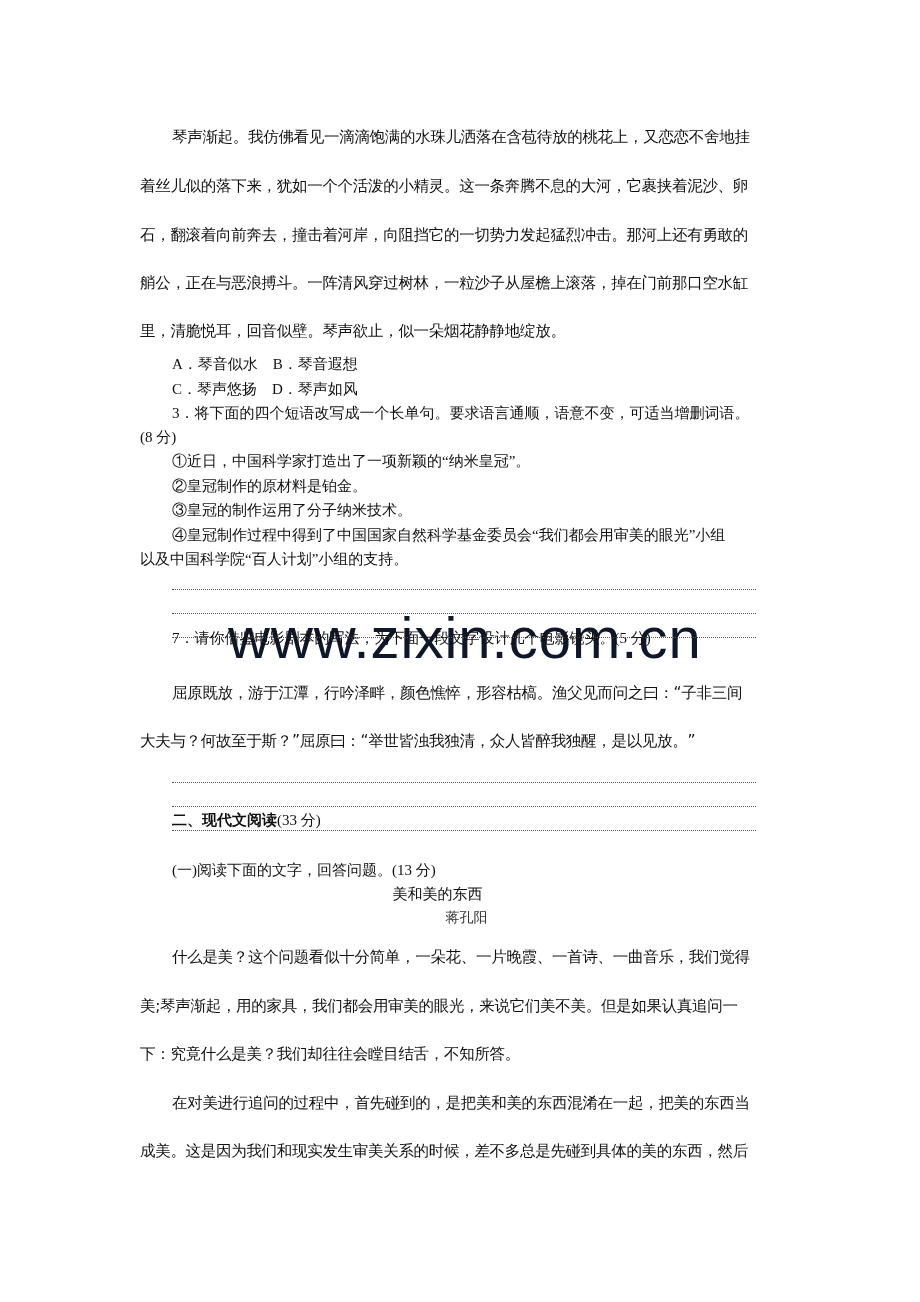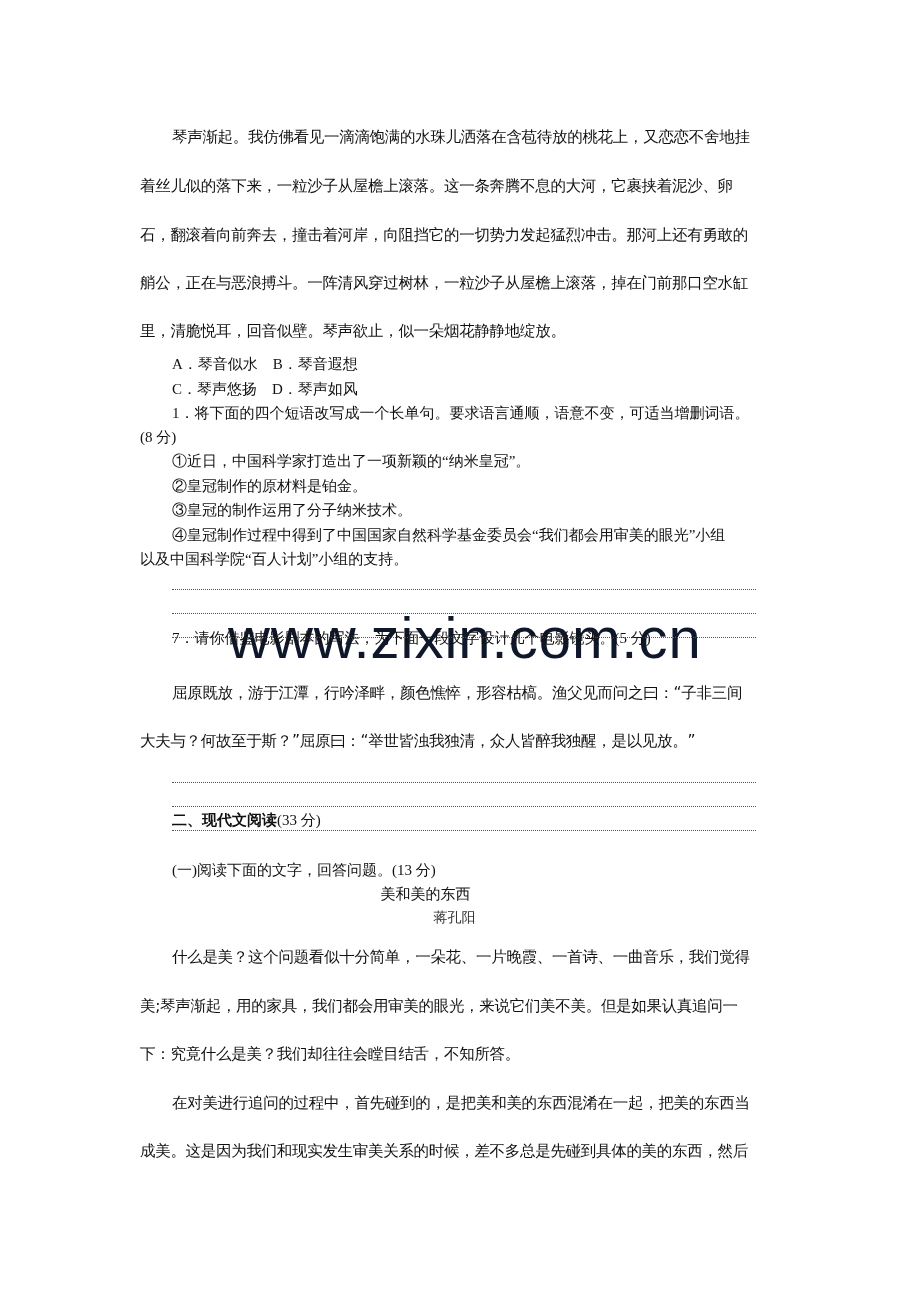--- a/index.html
+++ b/index.html
@@ -49,44 +49,44 @@
       font-size: 58px;
       color: #0f172a;
       letter-spacing: 1px;
       white-space: nowrap;
       z-index: 0;
     }
     .content { position: relative; z-index: 1; }
     .bold { font-weight: bold; }
     .center-title {
       position: absolute;
-      left: 0; width: 851px;
+      left: 12px; width: 851px;
       text-align: center;
       white-space: nowrap;
     }
   </style>
 </head>
 <body>
 
 <div class="page">
 
   <div class="watermark">www.zixin.com.cn</div>
 
   <div class="content">
 
     <div class="line sans" style="left:172px; top:127px;">琴声渐起。我仿佛看见一滴滴饱满的水珠儿洒落在含苞待放的桃花上，又恋恋不舍地挂</div>
-    <div class="line sans" style="left:140px; top:176px;">着丝儿似的落下来，一粒沙子从屋檐上滚落。这一条奔腾不息的大河，它裹挟着泥沙、卵</div>
+    <div class="line sans" style="left:140px; top:176px;">着丝儿似的落下来，犹如一个个活泼的小精灵。这一条奔腾不息的大河，它裹挟着泥沙、卵</div>
     <div class="line sans" style="left:140px; top:225px;">石，翻滚着向前奔去，撞击着河岸，向阻挡它的一切势力发起猛烈冲击。那河上还有勇敢的</div>
     <div class="line sans" style="left:140px; top:273px;">艄公，正在与恶浪搏斗。一阵清风穿过树林，一粒沙子从屋檐上滚落，掉在门前那口空水缸</div>
     <div class="line sans" style="left:140px; top:321px;">里，清脆悦耳，回音似壁。琴声欲止，似一朵烟花静静地绽放。</div>
 
     <div class="line serif" style="left:172px; top:355px;">A．琴音似水　B．琴音遐想</div>
     <div class="line serif" style="left:172px; top:380px;">C．琴声悠扬　D．琴声如风</div>
 
-    <div class="line serif" style="left:172px; top:404px;">1．将下面的四个短语改写成一个长单句。要求语言通顺，语意不变，可适当增删词语。</div>
+    <div class="line serif" style="left:172px; top:404px;">3．将下面的四个短语改写成一个长单句。要求语言通顺，语意不变，可适当增删词语。</div>
     <div class="line serif" style="left:140px; top:428px;">(8 分)</div>
     <div class="line serif" style="left:172px; top:452px;">①近日，中国科学家打造出了一项新颖的“纳米皇冠”。</div>
     <div class="line serif" style="left:172px; top:477px;">②皇冠制作的原材料是铂金。</div>
     <div class="line serif" style="left:172px; top:501px;">③皇冠的制作运用了分子纳米技术。</div>
     <div class="line serif" style="left:172px; top:526px;">④皇冠制作过程中得到了中国国家自然科学基金委员会“我们都会用审美的眼光”小组</div>
     <div class="line serif" style="left:140px; top:550px;">以及中国科学院“百人计划”小组的支持。</div>
 
     <div class="dotline" style="top:589px;"></div>
     <div class="dotline" style="top:613px;"></div>
     <div class="dotline" style="top:637px;"></div>

